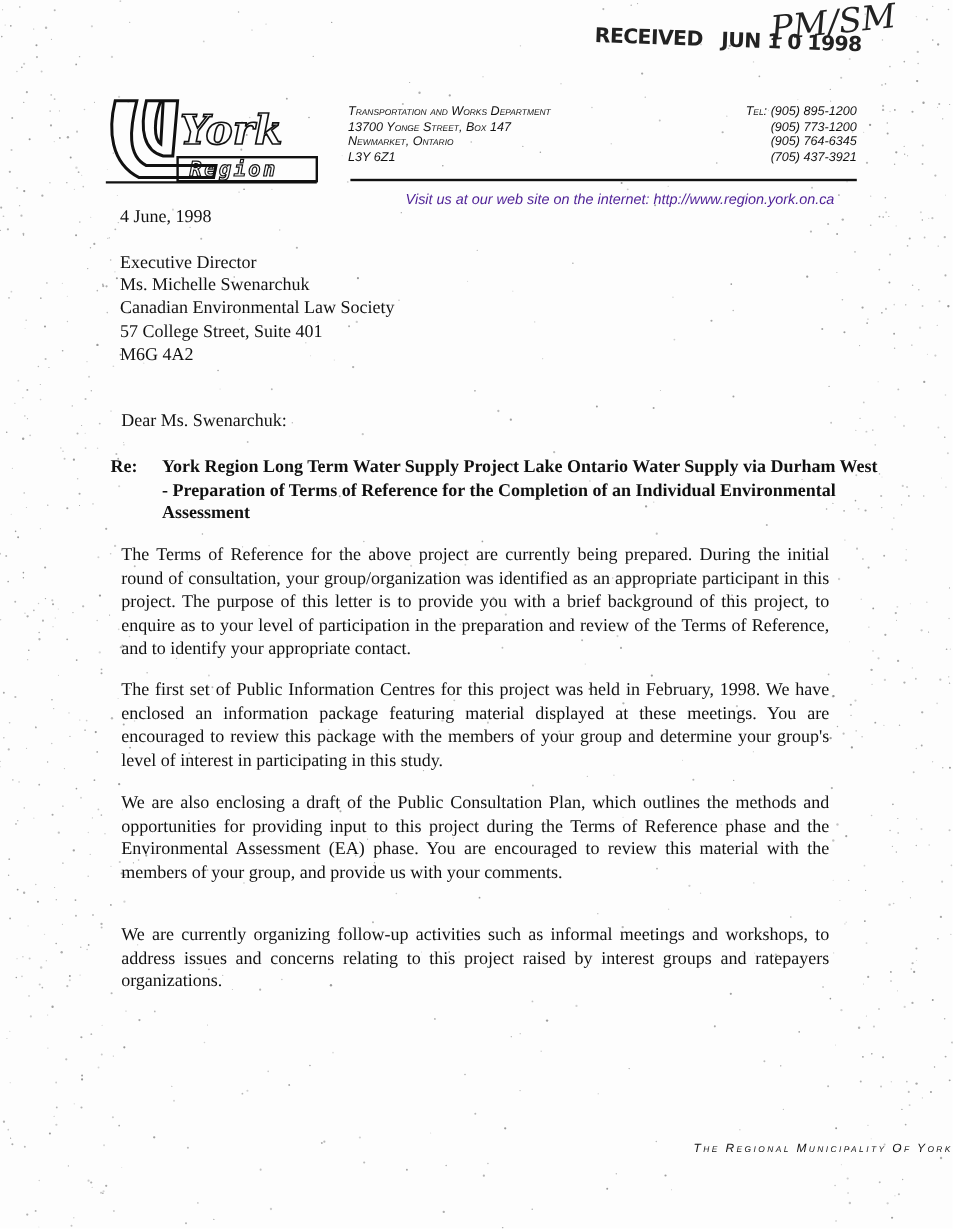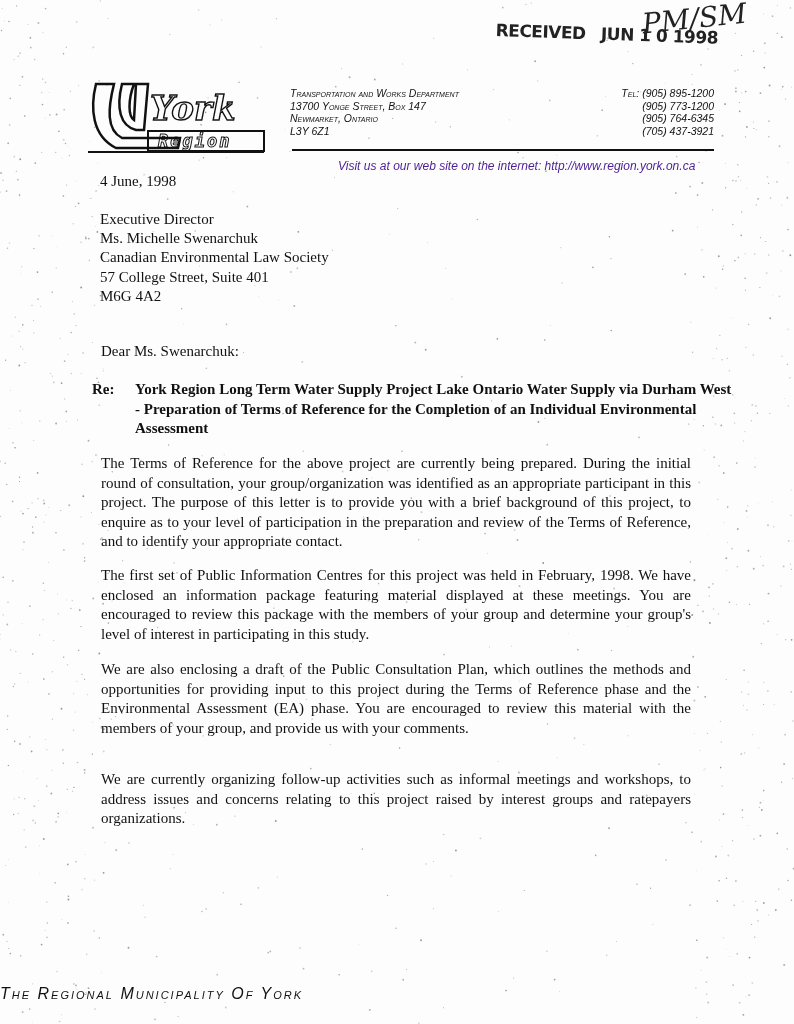--- a/index.html
+++ b/index.html
@@ -36,23 +36,23 @@
   .re { position: absolute; left: 92px; top: 380px; font-weight: bold; }
   .re .re-label { position: absolute; left: 0; top: 0; }
   .re .re-text { position: absolute; left: 43px; top: 0; width: 600px; }
 
   .para { position: absolute; left: 101px; width: 590px; text-align: justify; }
   .p1 { top: 454px; }
   .p2 { top: 566px; }
   .p3 { top: 660px; }
   .p4 { top: 770px; }
 
-  .footer { position: absolute; left: 0; width: 794px; top: 952px; text-align: left;
-    font-family: "Liberation Sans", sans-serif; font-style: italic; font-size: 16px; letter-spacing: 2px;
-    font-variant: small-caps; color: #111; margin-top: 33px; }
+  .footer { position: absolute; left: 0; width: 794px; top: 952px; text-align: right;
+    font-family: "Liberation Sans", sans-serif; font-style: italic; font-size: 10px; letter-spacing: 2px;
+    font-variant: small-caps; color: #111; }
 </style>
 </head>
 <body>
 
 <div class="page">
 
   <svg class="speckle" id="speckle">
       <circle cx="702.0" cy="249.8" r="0.67" fill="#777" opacity="0.55"></circle>
       <circle cx="751.3" cy="420.7" r="0.57" fill="#777" opacity="0.69"></circle>
       <circle cx="60.8" cy="510.5" r="0.54" fill="#777" opacity="0.64"></circle>

